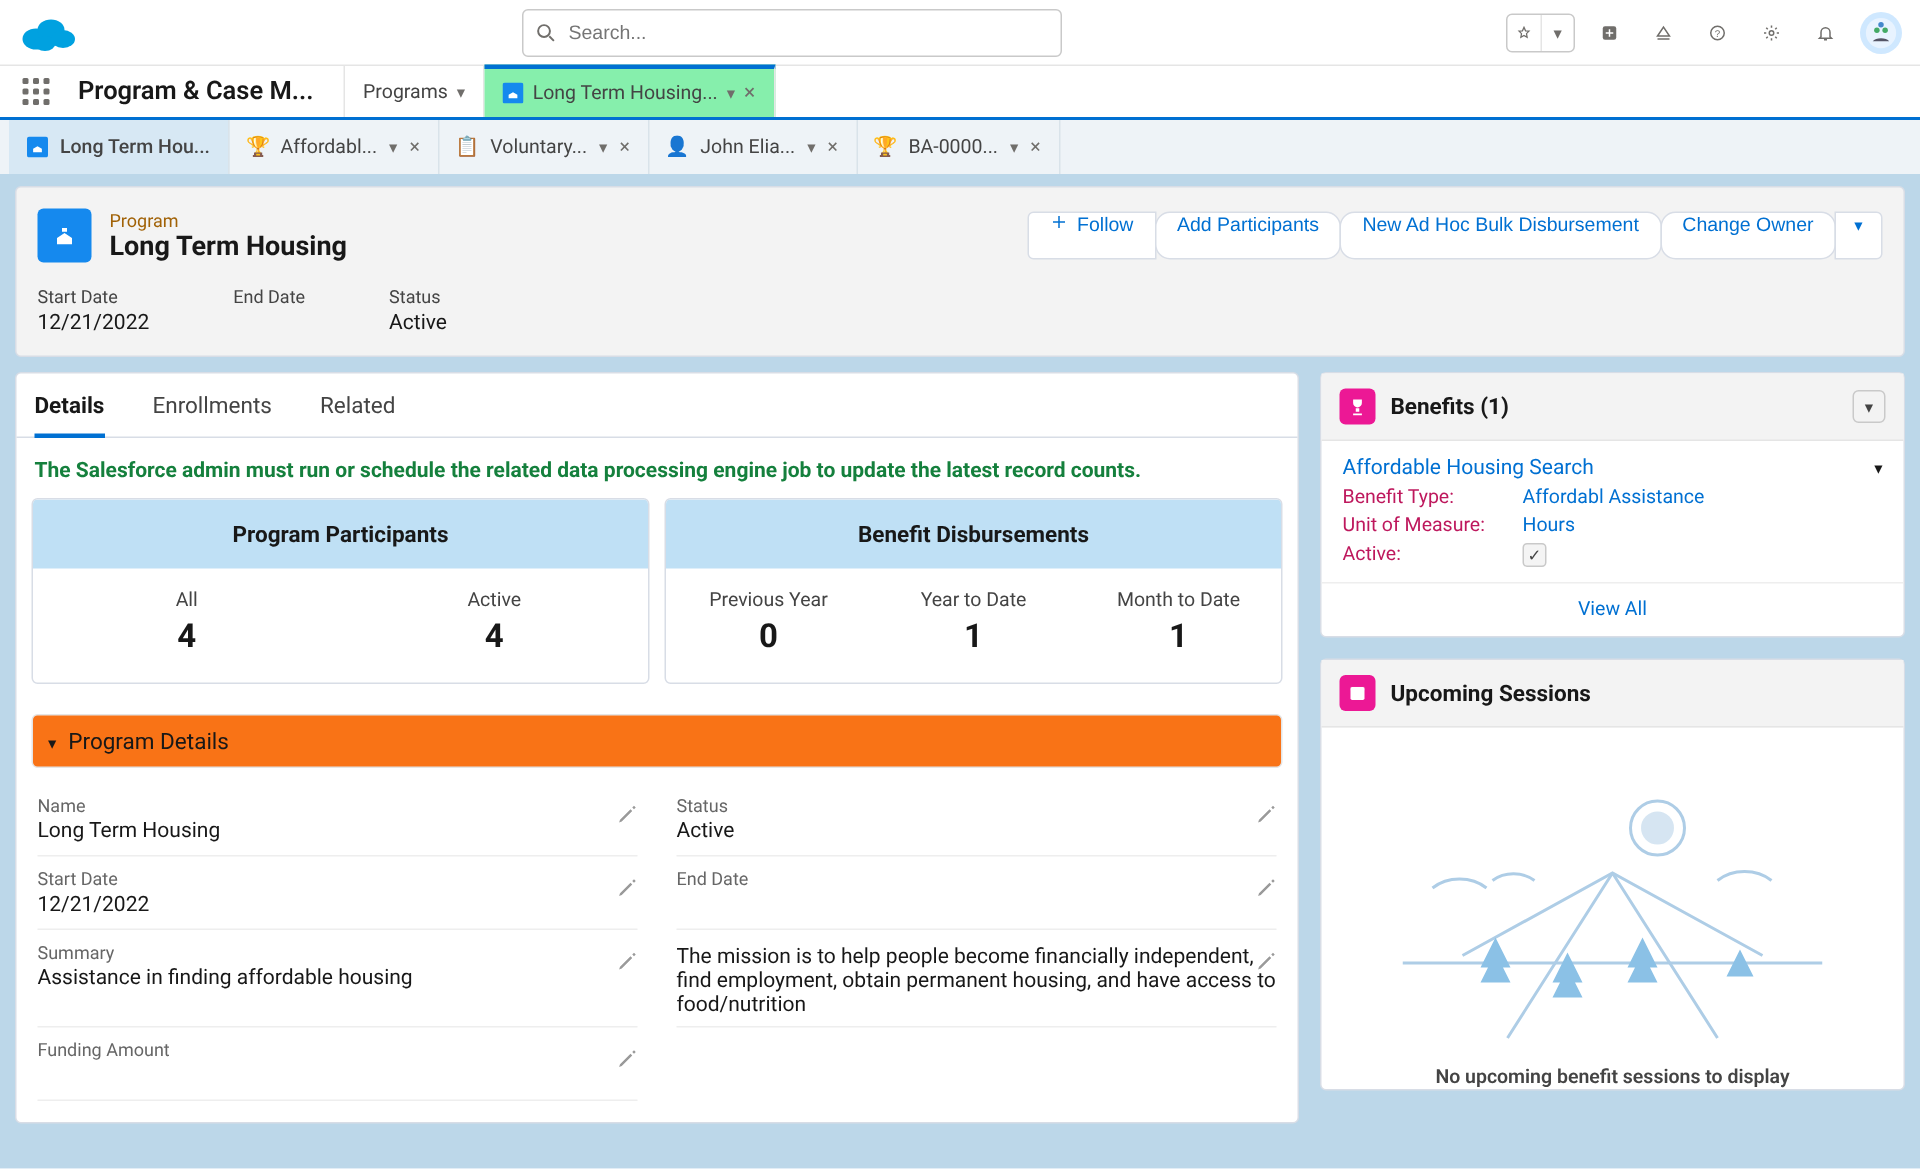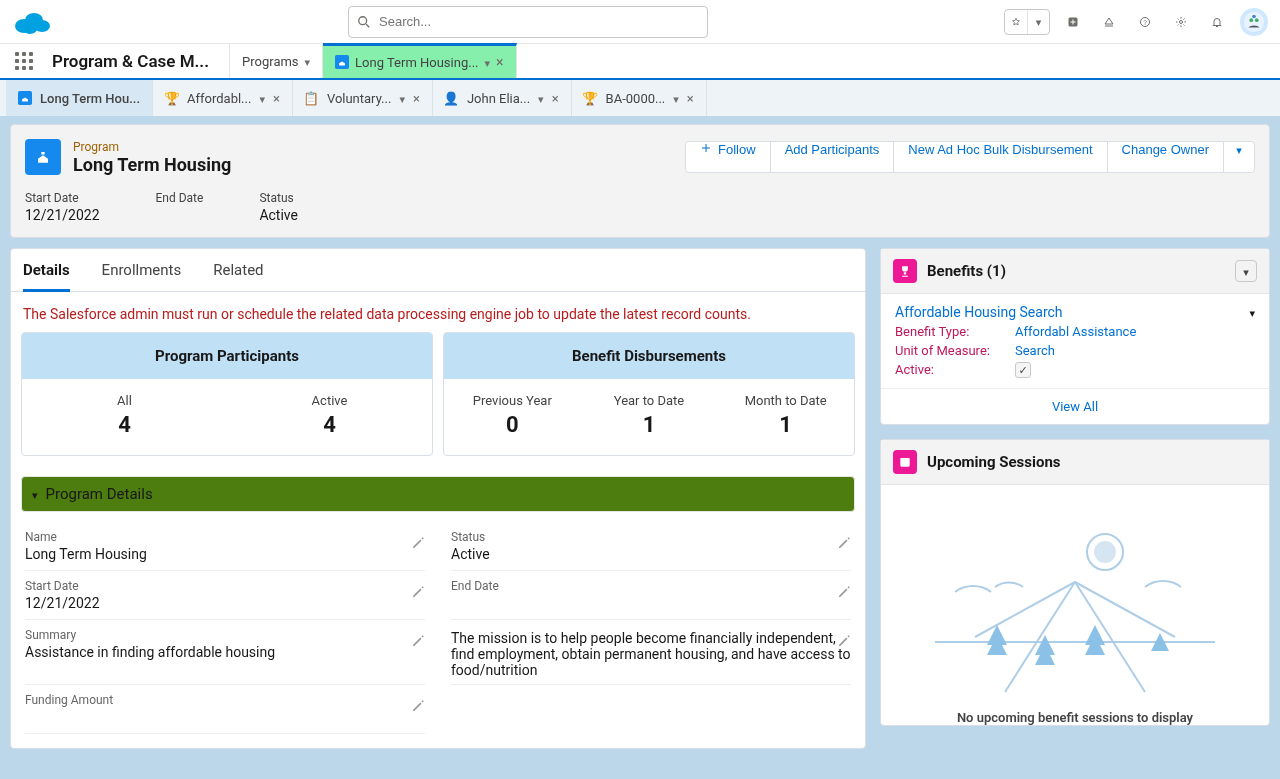--- a/index.html
+++ b/index.html
@@ -41,46 +41,46 @@
   
   .card { background:#fff; border:1px solid #d8dde6; border-radius:4px; }
   .rec-header { background:#f3f3f3; margin-top:8px; }
   .rec-top { display:flex; align-items:center; padding:14px 14px 10px 14px; gap:12px; }
   .rec-icon { width:36px; height:36px; border-radius:4px; background:#1589ee; display:flex; align-items:center; justify-content:center; }
   .rec-icon svg { fill:#fff; }
   .rec-titlebox .eyebrow { font-size:12px; color:#a16207; }
   .rec-titlebox .title { font-size:18px; font-weight:700; }
   .rec-actions { margin-left:auto; display:flex; gap:0; }
   .btn { height:32px; padding:0 14px; border:1px solid #d8dde6; background:#fff; color:#0070d2; border-radius:4px; font-size:13px; cursor:pointer; display:inline-flex; align-items:flex-start; gap:6px; }
-  .btn + .btn { margin-left:-1px; border-radius:0; }
+  .btn + .btn { margin-left:-1px; border-radius:10px; }
   .btn:first-child { border-top-right-radius:0; border-bottom-right-radius:0; }
   .btn:last-child { border-top-left-radius:0; border-bottom-left-radius:0; border-top-right-radius:4px; border-bottom-right-radius:4px; }
   .btn-caret { width:32px; padding:0; justify-content:center; }
   .rec-fields { display:flex; gap:56px; padding:6px 14px 14px 14px; }
   .rec-field .lbl { font-size:12px; color:#444; }
   .rec-field .val { font-size:14px; color:#181818; margin-top:2px; }
   
   .cols { display:flex; gap:14px; margin-top:10px; align-items:flex-start; }
   .left { flex:1 1 auto; min-width:0; }
   .right { flex:0 0 390px; display:flex; flex-direction:column; gap:14px; }
   
   .dtabs { display:flex; gap:32px; border-bottom:1px solid #d8dde6; padding:12px 12px 0 12px; }
   .dtab { padding-bottom:10px; font-size:15px; color:#444; cursor:pointer; }
   .dtab.active { color:#181818; font-weight:700; border-bottom:3px solid #0070d2; margin-bottom:-1px; }
-  .note { padding:14px 12px 10px 12px; font-size:14px; color:#b91c1c; }
+  .note { padding:14px 12px 10px 12px; font-size:14px; color:#15803d;font-weight:bold; }
   
   .metrics { display:flex; gap:10px; padding:0 10px 14px 10px; }
   .metric-card { flex:1; border:1px solid #d8dde6; border-radius:4px; overflow:hidden; }
   .metric-head { background:#bfe0f5; text-align:center; font-weight:700; font-size:15px; padding:14px 0; }
   .metric-body { display:flex; }
   .metric-cell { flex:1; text-align:center; padding:14px 0 18px; }
   .metric-cell .lbl { font-size:13px; color:#444; }
   .metric-cell .val { font-size:22px; font-weight:700; margin-top:4px; }
   
-  .section-head { background:#4d7c0f; border:1px solid #e5e5e5; border-radius:4px; margin:6px 10px; padding:8px 10px; display:flex; align-items:center; gap:8px; font-size:15px; }
+  .section-head { background:#f97316; border:1px solid #e5e5e5; border-radius:4px; margin:6px 10px; padding:8px 10px; display:flex; align-items:center; gap:8px; font-size:15px; }
   .fields-grid { display:grid; grid-template-columns:1fr 1fr; gap:0 26px; padding:4px 14px 14px 14px; }
   .fld { border-bottom:1px solid #eee; padding:8px 0 6px; position:relative; }
   .fld .lbl { font-size:12px; color:#666; }
   .fld .val { font-size:14px; color:#181818; margin-top:2px; min-height:18px; }
   .fld .edit { position:absolute; right:0; top:14px; color:#9a9a9a; cursor:pointer; }
   
   .rcard-head { background:#f3f3f3; display:flex; align-items:center; gap:10px; padding:10px 12px; border-bottom:1px solid #e5e5e5; }
   .rcard-head .ic { width:24px; height:24px; border-radius:4px; background:#ec1895; display:flex; align-items:center; justify-content:center; }
   .rcard-head .ic svg { fill:#fff; }
   .rcard-head .t { font-size:15px; font-weight:700; flex:1; }
@@ -406,21 +406,21 @@
             <div class="benefit-title">
               <a>Affordable Housing Search</a>
               <div class="menu"><span class="chev"></span></div>
             </div>
             <div class="row">
                 <div class="k">Benefit Type:</div>
                 <a>Affordabl Assistance</a>
               </div>
             <div class="row">
                 <div class="k">Unit of Measure:</div>
-                <a>Search</a>
+                <a>Hours</a>
               </div>
             <div class="row">
                 <div class="k">Active:</div>
                 <span class="check">✓</span>
               </div>
           </div>
           <div class="view-all"><a>View All</a></div>
         </div>
 
         <div class="card">

